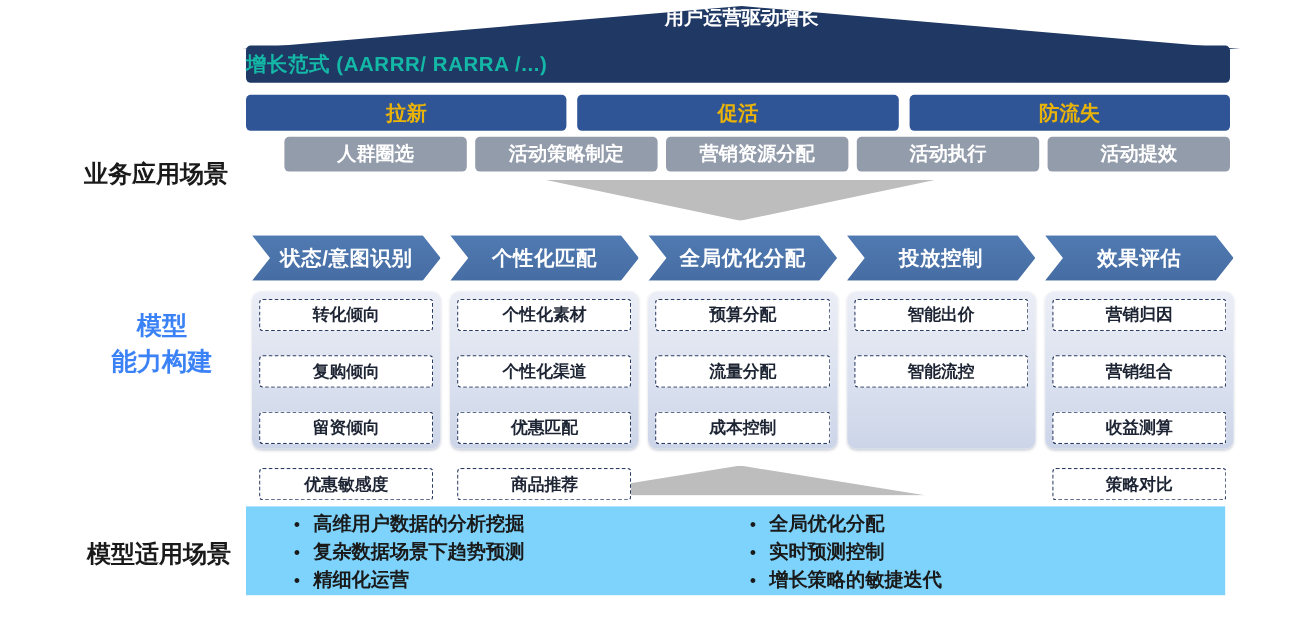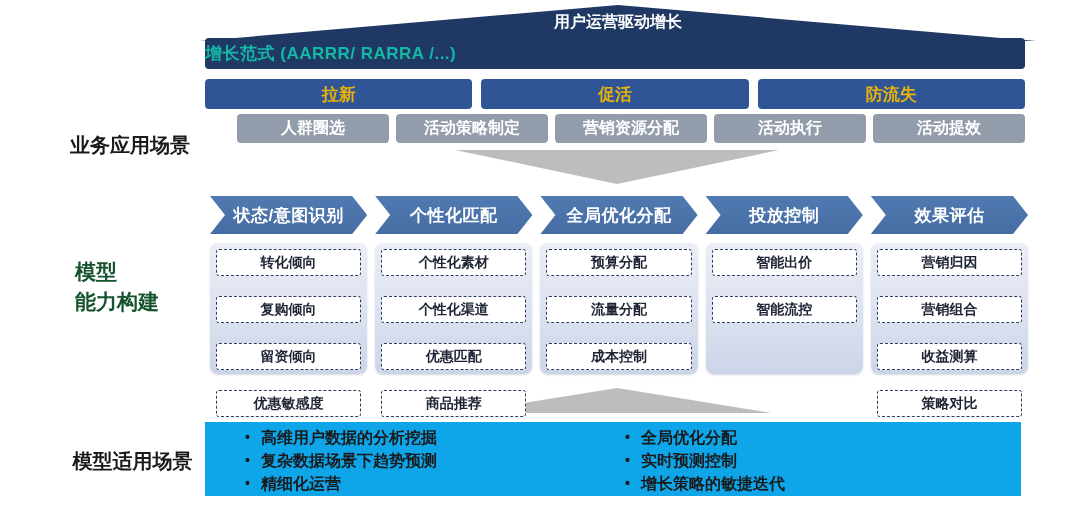--- a/index.html
+++ b/index.html
@@ -10,21 +10,21 @@
   }
   .stage-wrap {
     position: relative; width: 1080px; height: 517px; background: #ffffff;
   }
 
   
   .roof {
     position: absolute; left: 200px; top: 5px; width: 836px; height: 36px;
     background: #1f3864;
     clip-path: polygon(0 100%, 50% 0, 100% 100%);
-    display: flex; align-items: center; justify-content: center;
+    display: flex; align-items: flex-start; justify-content: center;
     color: #ffffff; font-weight: bold; font-size: 16px; padding-bottom: 2px;
   }
   .paradigm-bar {
     position: absolute; left: 205px; top: 38px; width: 820px; height: 31px;
     background: #1f3864; border-radius: 4px;
     display: flex; align-items: center; justify-content: flex-start;
     color: #14b8a6; font-weight: bold; font-size: 17px; letter-spacing: .5px;
   }
 
   
@@ -47,22 +47,22 @@
     color: #ffffff; font-weight: bold; font-size: 16px;
   }
 
   
   .label-business {
     position: absolute; left: 60px; top: 132px; width: 140px;
     font-size: 20px; font-weight: bold; color: #1a1a1a; text-align: center;
   }
   .label-model {
     position: absolute; left: 75px; top: 257px; width: 120px;
-    font-size: 21px; font-weight: bold; color: #14532d;
-    text-align: left; line-height: 30px;
+    font-size: 21px; font-weight: bold; color: #3b82f6;
+    text-align: center; line-height: 30px;
   }
   .label-apply {
     position: absolute; left: 60px; top: 448px; width: 145px;
     font-size: 20px; font-weight: bold; color: #1a1a1a; text-align: center; font-family: Liberation Serif, serif;
   }
 
   
   .tri-down {
     position: absolute; left: 455px; top: 150px; width: 324px; height: 34px;
     background: #bdbdbd;
@@ -96,21 +96,21 @@
     height: 27px; margin-bottom: 20px; background: #ffffff;
     border: 1.6px dashed #2b3c63; border-radius: 3px;
     display: flex; align-items: center; justify-content: center;
     color: #1d2433; font-weight: bold; font-size: 14px;
   }
   .cap-box:last-child { margin-bottom: 0; }
 
   
   .apply-panel {
     position: absolute; left: 205px; top: 422px; width: 816px; height: 74px;
-    background: #0ea5e9; display: flex;
+    background: #7dd3fc; display: flex;
   }
   .apply-list {
     list-style: none; padding: 4px 0 0 0;
   }
   .apply-list.left  { margin-left: 38px;  width: 370px; }
   .apply-list.right { margin-left: 10px; }
   .apply-list li {
     position: relative; padding-left: 18px; line-height: 23px;
     font-size: 16px; font-weight: bold; color: #1a1a1a;
   }

